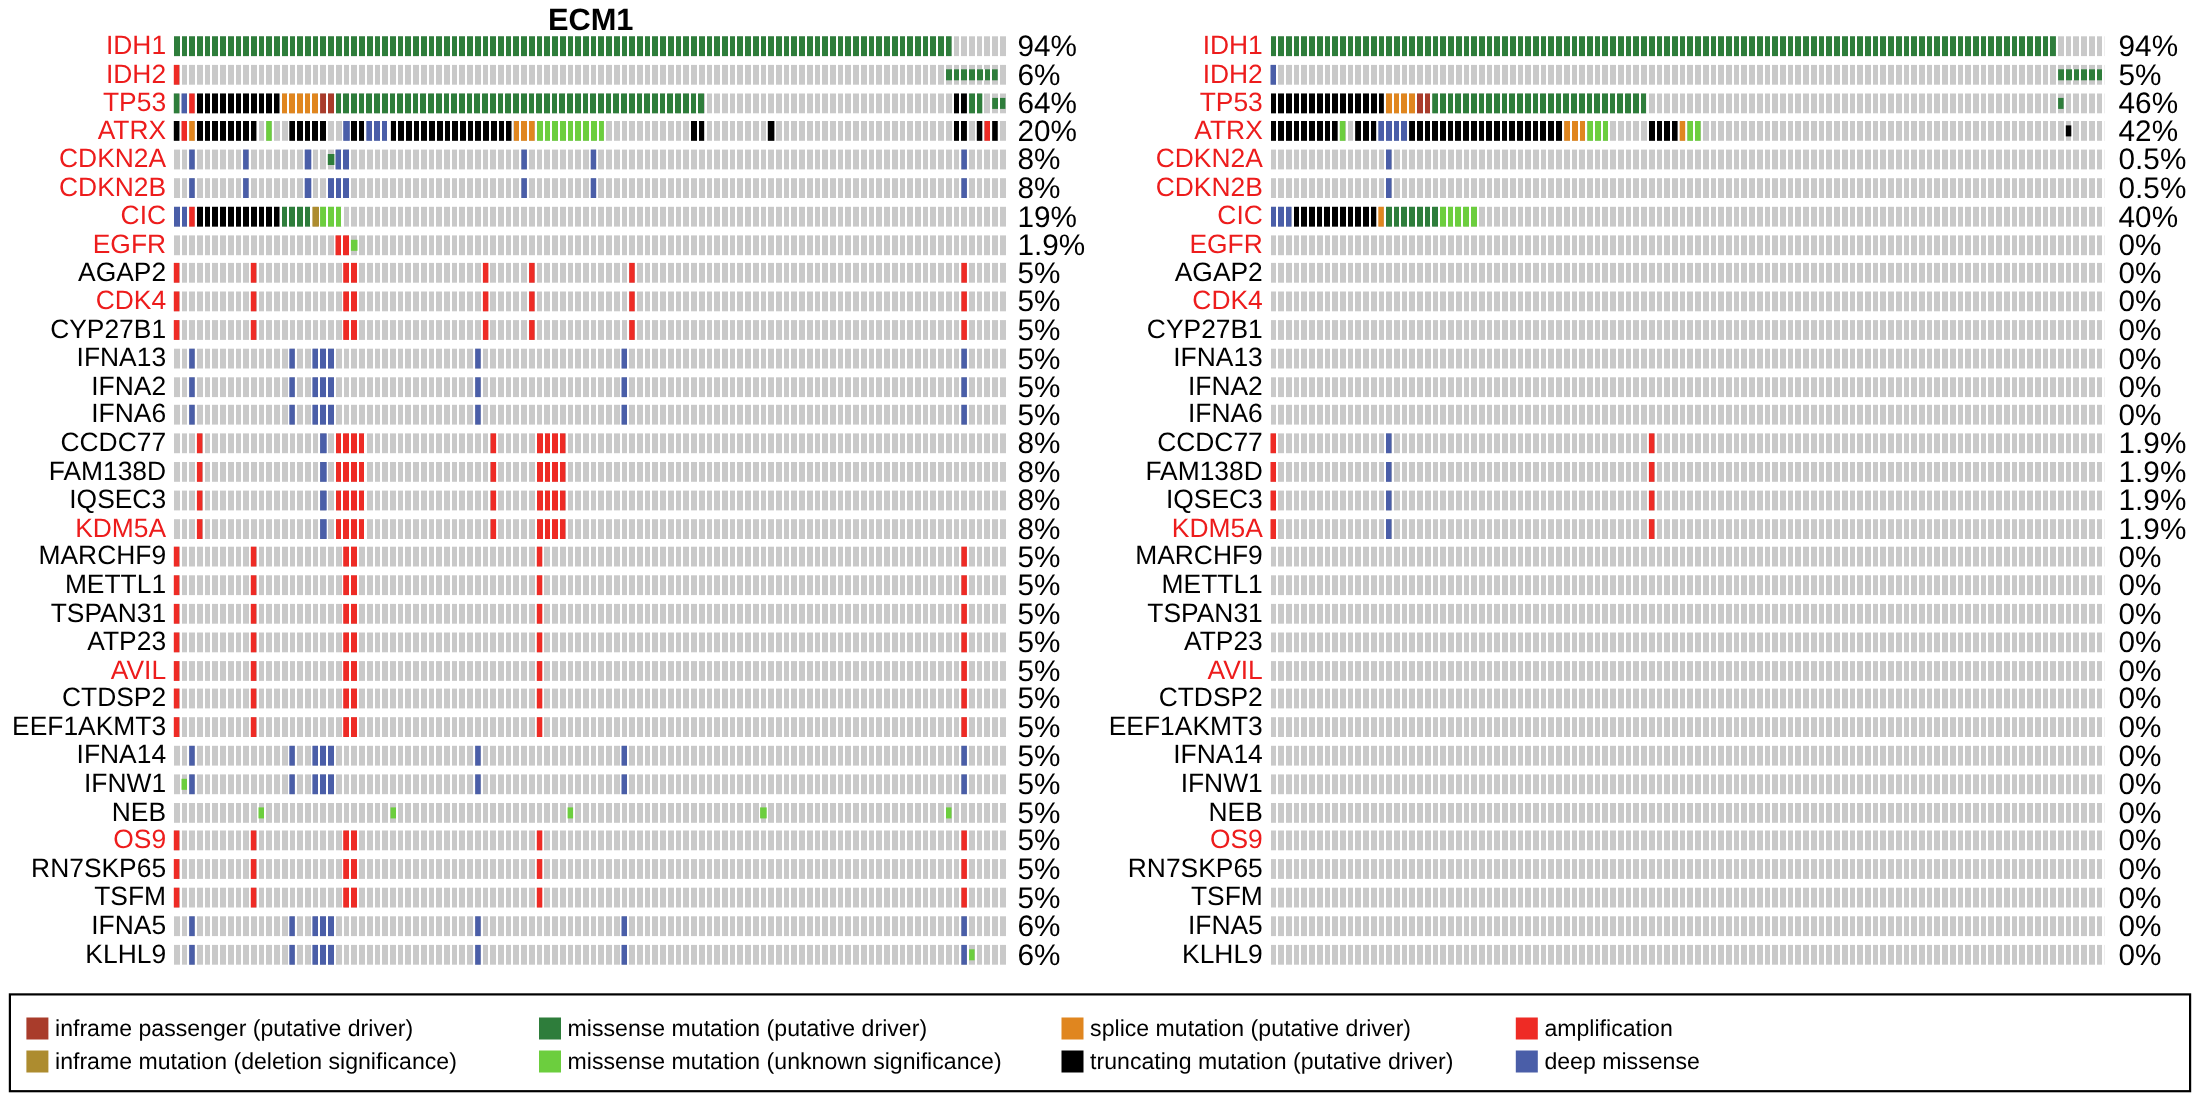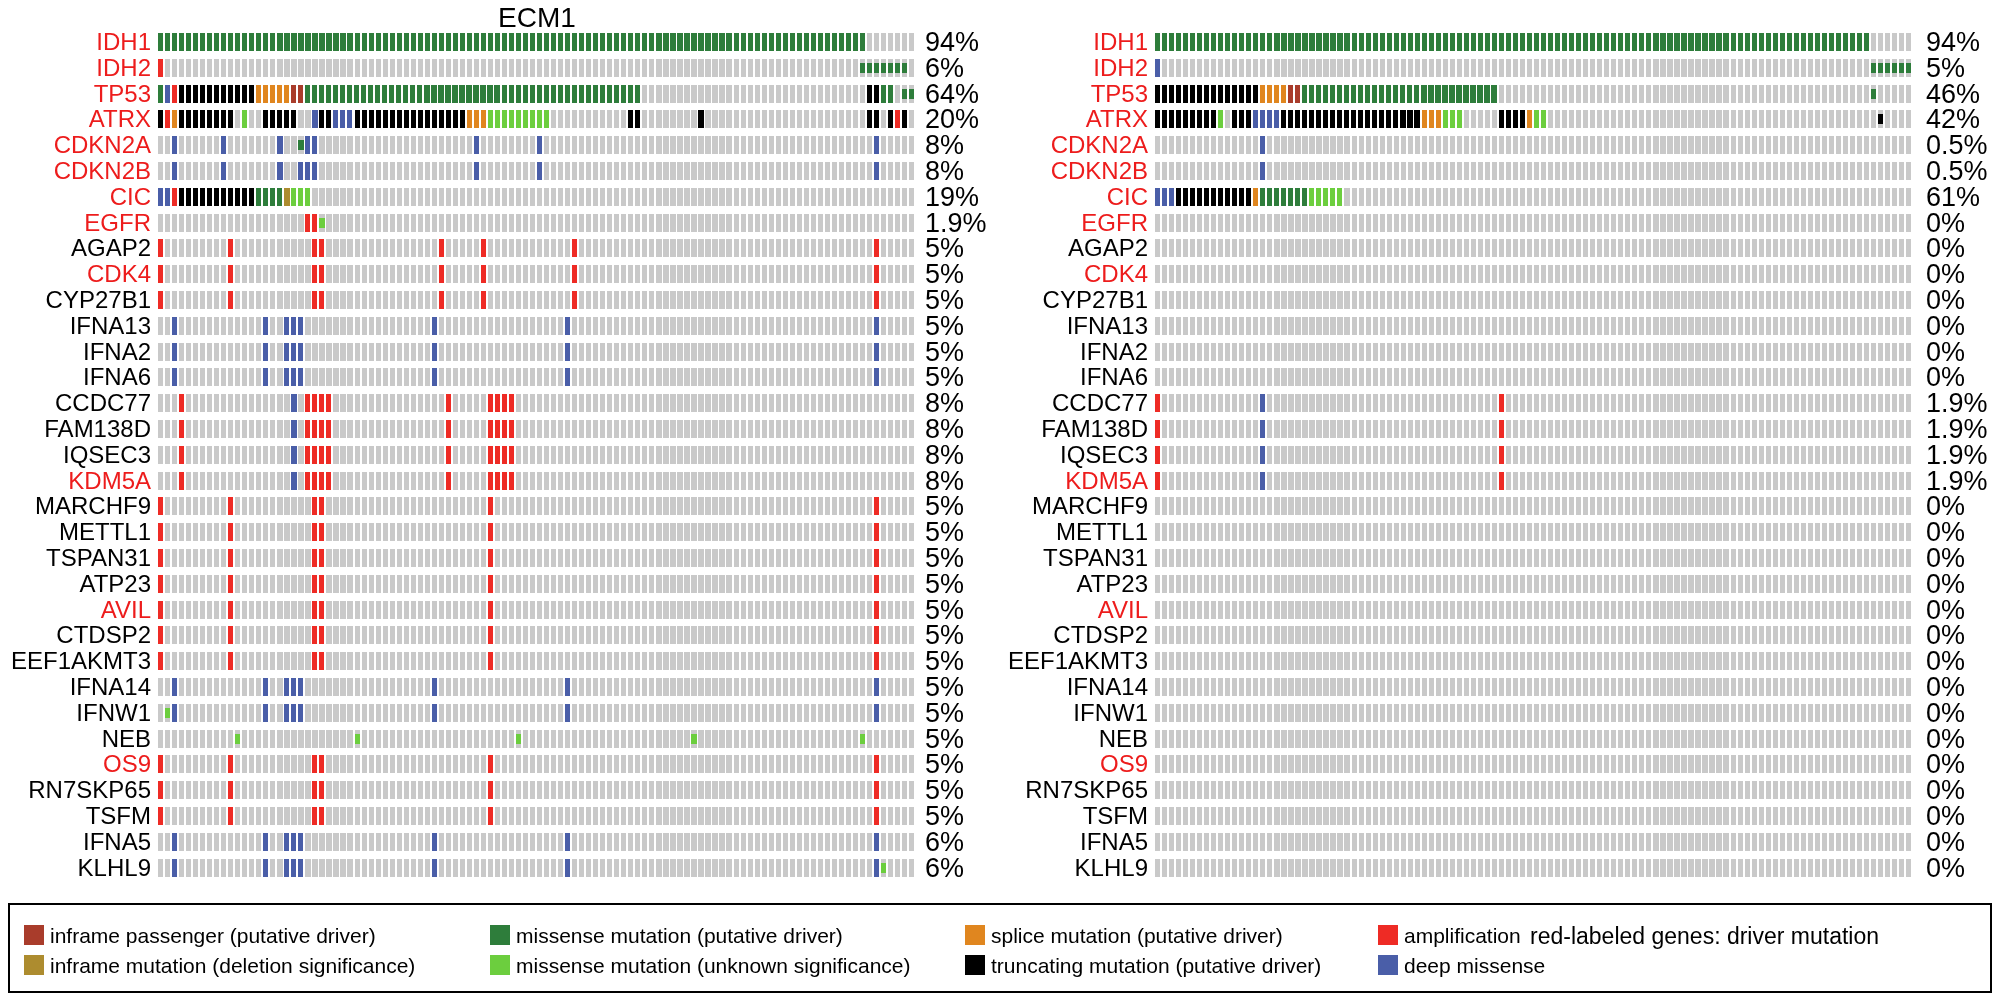--- a/index.html
+++ b/index.html
@@ -17,21 +17,21 @@
   .lsw{position:absolute;left:0;top:0;width:20px;height:20px;}
   .llab{position:absolute;left:26px;top:0;font-size:21px;line-height:21px;white-space:nowrap;color:#000;}
   .note{position:absolute;left:1520px;font-size:23px;line-height:23px;color:#000;white-space:nowrap;}
   .n1{top:20px;}
   .n2{top:50px;}
 </style>
 </head>
 <body>
 
 <div id="fig">
-  <div class="title" style="left:158px;">ECM1</div>
+  <div class="title" style="left:158px;font-weight:bold;">ECM1</div>
 
   <div id="rows-layer">
       <div class="glabel drv" style="left: -149px; top: 30px;">IDH1</div>
       <div class="rowbg" style="left: 158px; top: 33px; width: 758px; background: repeating-linear-gradient(90deg, rgb(201, 201, 201) 0px, rgb(201, 201, 201) 5.2px, rgb(255, 255, 255) 5.2px, rgb(255, 255, 255) 7.0185px);">
         <div class="mark" style="left: 0px; width: 707.05px; background: repeating-linear-gradient(90deg, rgb(46, 125, 59) 0px, rgb(46, 125, 59) 5.2px, rgb(255, 255, 255) 5.2px, rgb(255, 255, 255) 7.0185px);"></div>
       </div>
       <div class="pct" style="left: 925px; top: 30px;">94%</div>
       <div class="glabel drv" style="left: -149px; top: 55.8px;">IDH2</div>
       <div class="rowbg" style="left: 158px; top: 58.8px; width: 758px; background: repeating-linear-gradient(90deg, rgb(201, 201, 201) 0px, rgb(201, 201, 201) 5.2px, rgb(255, 255, 255) 5.2px, rgb(255, 255, 255) 7.0185px);">
         <div class="mark" style="left: 0px; width: 5.2px; background: rgb(238, 43, 37);"></div>
@@ -399,21 +399,21 @@
       </div>
       <div class="pct" style="left: 1926px; top: 159px;">0.5%</div>
       <div class="glabel drv" style="left: 848px; top: 184.8px;">CIC</div>
       <div class="rowbg" style="left: 1155px; top: 187.8px; width: 758px; background: repeating-linear-gradient(90deg, rgb(201, 201, 201) 0px, rgb(201, 201, 201) 5.2px, rgb(255, 255, 255) 5.2px, rgb(255, 255, 255) 7.0185px);">
         <div class="mark" style="left: 0px; width: 19.237px; background: repeating-linear-gradient(90deg, rgb(74, 94, 168) 0px, rgb(74, 94, 168) 5.2px, rgb(255, 255, 255) 5.2px, rgb(255, 255, 255) 7.0185px);"></div>
         <div class="mark" style="left: 21.0555px; width: 75.385px; background: repeating-linear-gradient(90deg, rgb(0, 0, 0) 0px, rgb(0, 0, 0) 5.2px, rgb(255, 255, 255) 5.2px, rgb(255, 255, 255) 7.0185px);"></div>
         <div class="mark" style="left: 98.259px; width: 5.2px; background: rgb(224, 134, 31);"></div>
         <div class="mark" style="left: 105.278px; width: 47.311px; background: repeating-linear-gradient(90deg, rgb(46, 125, 59) 0px, rgb(46, 125, 59) 5.2px, rgb(255, 255, 255) 5.2px, rgb(255, 255, 255) 7.0185px);"></div>
         <div class="mark" style="left: 154.407px; width: 33.274px; background: repeating-linear-gradient(90deg, rgb(108, 206, 62) 0px, rgb(108, 206, 62) 5.2px, rgb(255, 255, 255) 5.2px, rgb(255, 255, 255) 7.0185px);"></div>
       </div>
-      <div class="pct" style="left: 1926px; top: 184.8px;">61%</div>
+      <div class="pct" style="left: 1926px; top: 184.8px;">40%</div>
       <div class="glabel drv" style="left: 848px; top: 210.6px;">EGFR</div>
       <div class="rowbg" style="left: 1155px; top: 213.6px; width: 758px; background: repeating-linear-gradient(90deg, rgb(201, 201, 201) 0px, rgb(201, 201, 201) 5.2px, rgb(255, 255, 255) 5.2px, rgb(255, 255, 255) 7.0185px);"></div>
       <div class="pct" style="left: 1926px; top: 210.6px;">0%</div>
       <div class="glabel" style="left: 848px; top: 236.4px;">AGAP2</div>
       <div class="rowbg" style="left: 1155px; top: 239.4px; width: 758px; background: repeating-linear-gradient(90deg, rgb(201, 201, 201) 0px, rgb(201, 201, 201) 5.2px, rgb(255, 255, 255) 5.2px, rgb(255, 255, 255) 7.0185px);"></div>
       <div class="pct" style="left: 1926px; top: 236.4px;">0%</div>
       <div class="glabel drv" style="left: 848px; top: 262.2px;">CDK4</div>
       <div class="rowbg" style="left: 1155px; top: 265.2px; width: 758px; background: repeating-linear-gradient(90deg, rgb(201, 201, 201) 0px, rgb(201, 201, 201) 5.2px, rgb(255, 255, 255) 5.2px, rgb(255, 255, 255) 7.0185px);"></div>
       <div class="pct" style="left: 1926px; top: 262.2px;">0%</div>
       <div class="glabel" style="left: 848px; top: 288px;">CYP27B1</div>
@@ -531,15 +531,14 @@
         </div>
         <div class="litem" style="left: 1368px; top: 20px;">
           <div class="lsw" style="background: rgb(238, 43, 37);"></div>
           <div class="llab">amplification</div>
         </div>
         <div class="litem" style="left: 1368px; top: 50px;">
           <div class="lsw" style="background: rgb(74, 94, 168);"></div>
           <div class="llab">deep missense</div>
         </div>
       </div>
-    <div class="note n1">red-labeled genes: driver mutation</div>
   </div>
 </div>
 
 </body></html>

